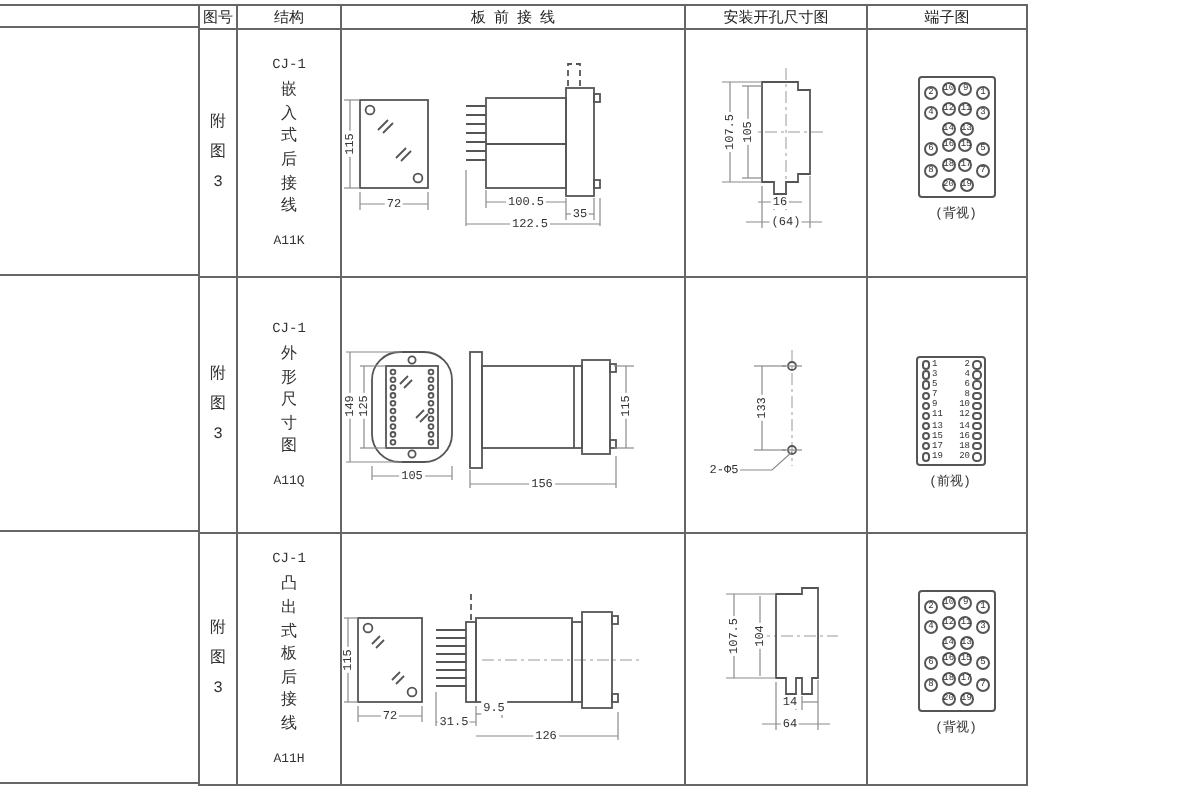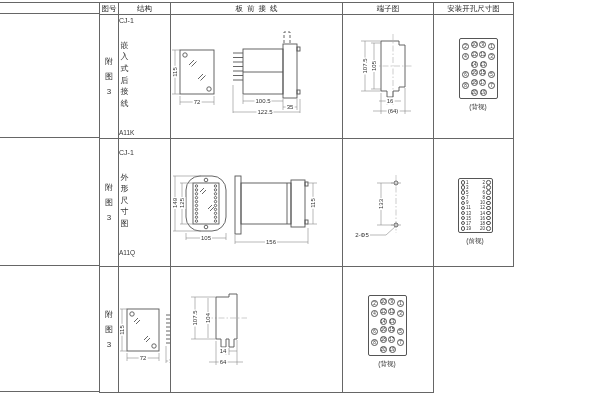--- a/index.html
+++ b/index.html
@@ -7,31 +7,31 @@
     width:600px;height:400px;position:relative;overflow:hidden;
     background:#ffffff;color:#333;
     font-family:"Liberation Sans","DejaVu Sans",sans-serif;
   }
   .hext{position:absolute;left:0;width:100px;height:1px;background:#666;}
   .table{
     position:absolute;left:99px;top:2px;
     display:grid;
     grid-template-columns:19px 52px 172px 91px 80px;
     grid-template-rows:12px 124px 128px 126px;
-    border-top:1px solid #666;border-left:1px solid #666;
+    border-top:1px solid #666;border-left:1px solid #666;font-family:Liberation Mono, monospace;
   }
   .cell{
     position:relative;box-sizing:border-box;overflow:hidden;
     border-right:1px solid #666;border-bottom:1px solid #666;
   }
   .hcell{display:flex;align-items:center;justify-content:center;font-size:7.5px;color:#222;white-space:nowrap;}
   .sp{letter-spacing:4px;padding-left:4px;}
   .figno{display:flex;align-items:center;justify-content:center;}
   .figno span{width:10px;word-break:break-all;line-height:1.9;font-size:8px;text-align:center;}
-  .structure{display:flex;flex-direction:column;align-items:flex-start;justify-content:center;gap:16px;}
+  .structure{display:flex;flex-direction:column;align-items:center;justify-content:center;gap:3px;}
   .series{font-size:7px;}
   .schars{width:11px;word-break:break-all;line-height:1.45;font-size:8px;text-align:center;}
   .model{font-size:6.5px;margin-top:4px;}
   svg{position:absolute;left:0;top:0;}
   .ln{stroke:#555;fill:none;stroke-width:0.9;}
   .thin{stroke:#8a8a8a;fill:none;stroke-width:0.6;}
   .dash{stroke-dasharray:3 2;}
   .cdash{stroke:#999;fill:none;stroke-width:0.5;stroke-dasharray:6 2 1.5 2;}
   .dim{
     position:absolute;font-size:6px;line-height:7px;color:#333;background:#fff;
@@ -69,24 +69,24 @@
   <div class="cell hcell">
       <span>图号</span>
     </div>
   <div class="cell hcell">
       <span>结构</span>
     </div>
   <div class="cell hcell">
       <span class="sp">板前接线</span>
     </div>
   <div class="cell hcell">
-      <span>端子图</span>
+      <span>安装开孔尺寸图</span>
     </div>
   <div class="cell hcell">
-      <span>安装开孔尺寸图</span>
+      <span>端子图</span>
     </div>
 
   <div class="cell figno">
     <span>附图3</span>
   </div>
   <div class="cell structure">
     <span class="series">CJ-1</span>
     <span class="schars">嵌入式后接线</span>
     <span class="model">A11K</span>
   </div>
@@ -391,20 +391,25 @@
             <span class="pin-dot"></span>
           </span>
         </div>
       </div>
     <span class="caption" style="left:41px;top:102px">(前视)</span>
   </div>
 
   <div class="cell figno">
     <span>附图3</span>
   </div>
+  <div class="cell structure">
+    <span class="series">CJ-1</span>
+    <span class="schars">凸出式板后接线</span>
+    <span class="model">A11H</span>
+  </div>
 
   <div class="cell">
     <svg width="171" height="125" viewBox="0 0 171 125">
       <g class="cdash">
           <line x1="70" y1="63" x2="150" y2="63"></line>
         </g>
       <g class="ln">
         <rect x="8" y="42" width="32" height="42"></rect>
         <circle cx="13" cy="47" r="2.2"></circle>
           <circle cx="35" cy="79" r="2.2"></circle>

